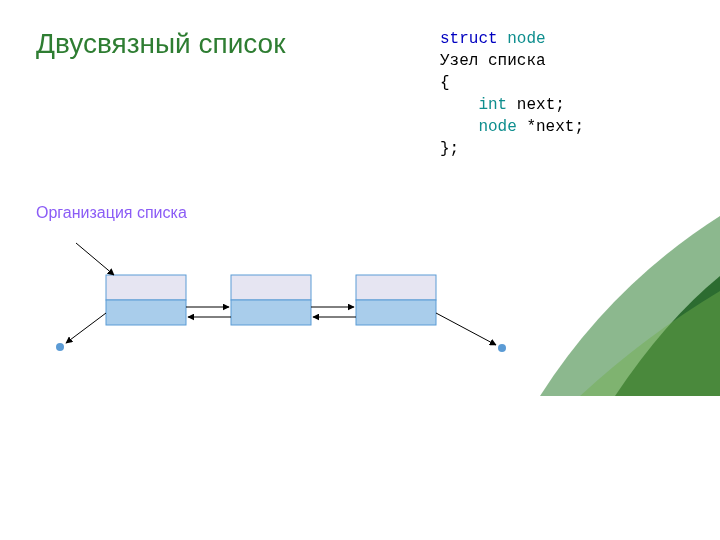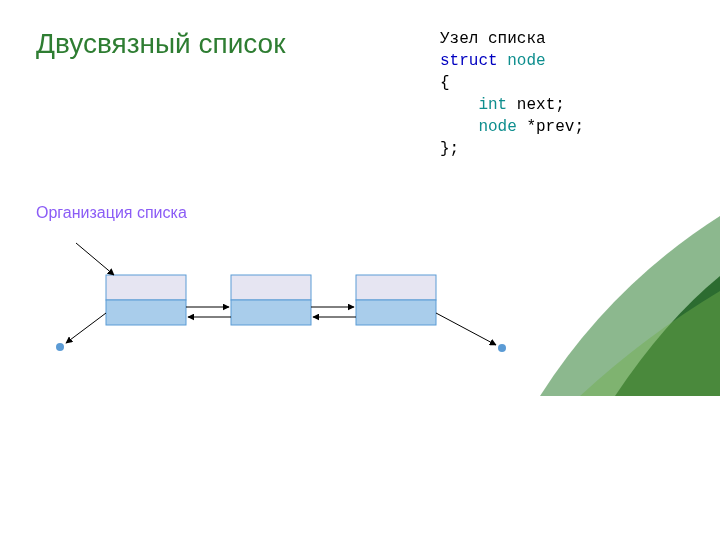--- a/index.html
+++ b/index.html
@@ -13,25 +13,25 @@
   .corner{position:absolute;right:0;bottom:0;width:260px;height:260px;pointer-events:none}
 </style>
 </head>
 <body>
 
 <div class="slide">
 
   <div class="title">Двусвязный список</div>
 
   <div class="code">
+    <div><span class="kw">struct</span> <span class="ty">node</span></div>
     <div>Узел списка</div>
-    <div><span class="kw">struct</span> <span class="ty">node</span></div>
     <div>{</div>
     <div>&nbsp;&nbsp;&nbsp;&nbsp;<span class="ty">int</span><span> next;</span></div>
-    <div>&nbsp;&nbsp;&nbsp;&nbsp;<span class="ty">node</span><span> *prev;</span></div>
+    <div>&nbsp;&nbsp;&nbsp;&nbsp;<span class="ty">node</span><span> *next;</span></div>
     <div>};</div>
   </div>
 
   <div class="subhead">Организация списка</div>
 
   <svg class="diagram" viewBox="0 0 520 160">
     <defs>
       <marker id="arr" viewBox="0 0 10 10" refX="9" refY="5" markerWidth="7" markerHeight="7" orient="auto-start-reverse">
         <path d="M0,0 L10,5 L0,10 z" fill="#000"></path>
       </marker>

